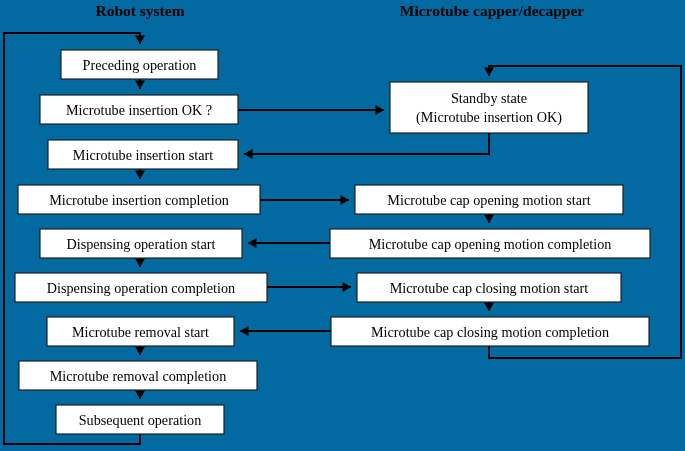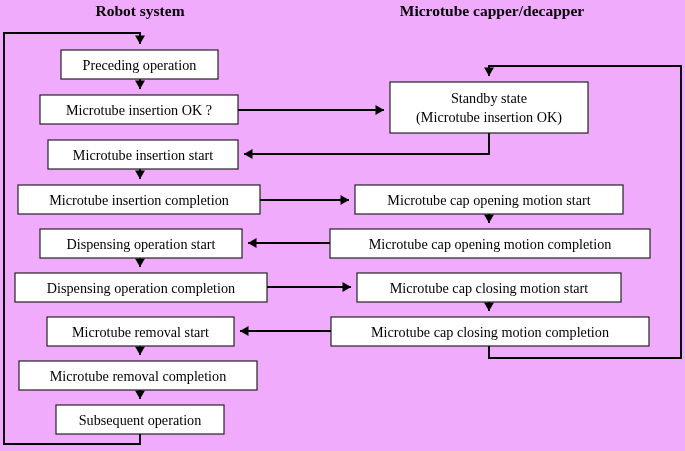--- a/index.html
+++ b/index.html
@@ -10,21 +10,21 @@
   body {
     width: 685px;
     height: 451px;
     overflow: hidden;
     font-family: "Liberation Serif", "DejaVu Serif", serif;
   }
   #diagram-root {
     position: relative;
     width: 685px;
     height: 451px;
-    background: #f0abfc;
+    background: #0369a1;
   }
   svg.flow {
     position: absolute;
     top: 0;
     left: 0;
     width: 685px;
     height: 451px;
   }
   .col-title {
     font-family: "Liberation Serif", "DejaVu Serif", serif;

